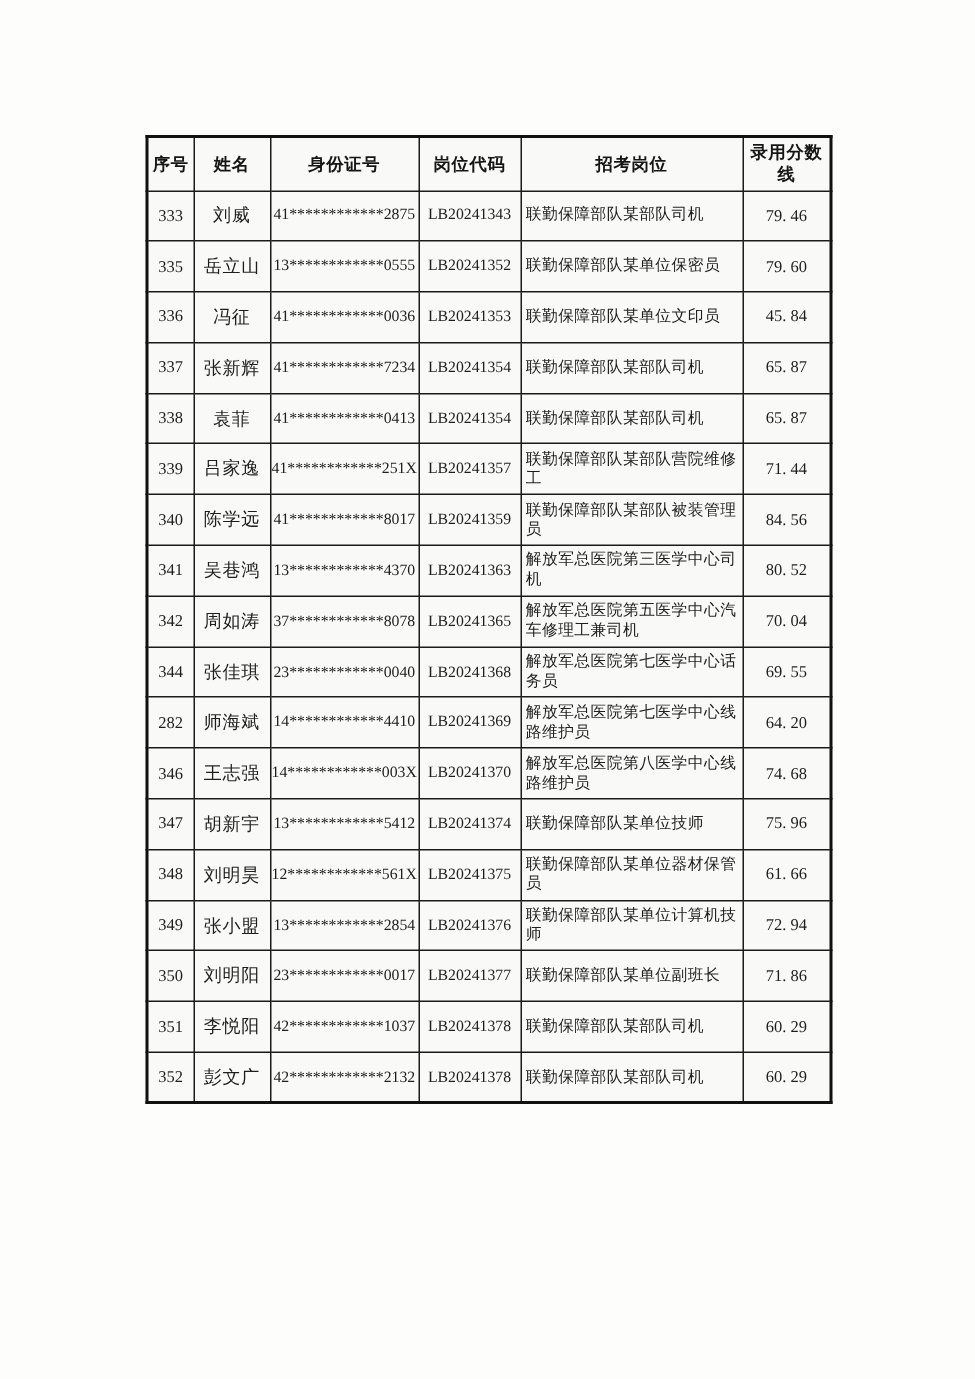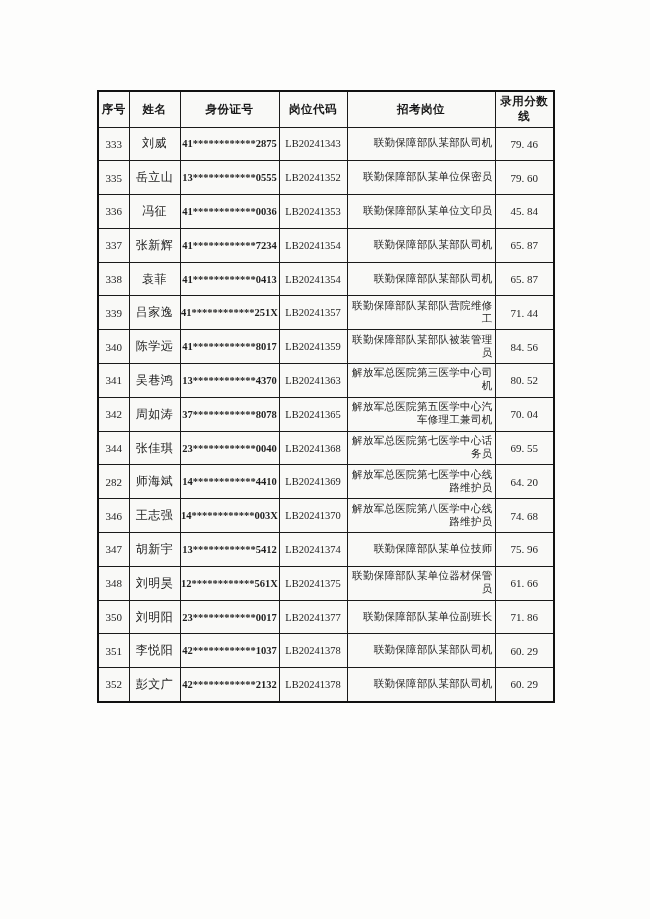--- a/index.html
+++ b/index.html
@@ -41,29 +41,28 @@
     height: 33.8px;
   }
   .score-table th {
     font-weight: bold;
     font-size: 11.5px;
     letter-spacing: 0.5px;
     color: #161616;
   }
   td.col-no   { font-size: 11px; }
   td.col-name { font-size: 12px; letter-spacing: 0.5px; }
-  td.col-id   { font-size: 10.5px; white-space: nowrap; font-weight: bold; }
+  td.col-id   { font-size: 10.5px; white-space: nowrap; }
   td.col-code { font-size: 10.5px; white-space: nowrap; }
   td.col-position {
-    text-align: right;
+    text-align: left;
     font-size: 10.5px;
     line-height: 13px;
     padding: 1px 2px 1px 3px;
     letter-spacing: 0.3px;
-    font-family: Liberation Mono, monospace;
   }
   td.col-score { font-size: 11px; text-align: center; }
 
   col.c-no       { width: 31px; }
   col.c-name     { width: 51px; }
   col.c-id       { width: 99px; }
   col.c-code     { width: 68px; }
   col.c-position { width: 148px; }
   col.c-score    { width: 59px; }
 </style>
@@ -196,20 +195,28 @@
       </tr>
       <tr>
         <td class="col-no">348</td>
         <td class="col-name">刘明昊</td>
         <td class="col-id">12************561X</td>
         <td class="col-code">LB20241375</td>
         <td class="col-position">联勤保障部队某单位器材保管员</td>
         <td class="col-score">61. 66</td>
       </tr>
       <tr>
+        <td class="col-no">349</td>
+        <td class="col-name">张小盟</td>
+        <td class="col-id">13************2854</td>
+        <td class="col-code">LB20241376</td>
+        <td class="col-position">联勤保障部队某单位计算机技师</td>
+        <td class="col-score">72. 94</td>
+      </tr>
+      <tr>
         <td class="col-no">350</td>
         <td class="col-name">刘明阳</td>
         <td class="col-id">23************0017</td>
         <td class="col-code">LB20241377</td>
         <td class="col-position">联勤保障部队某单位副班长</td>
         <td class="col-score">71. 86</td>
       </tr>
       <tr>
         <td class="col-no">351</td>
         <td class="col-name">李悦阳</td>

